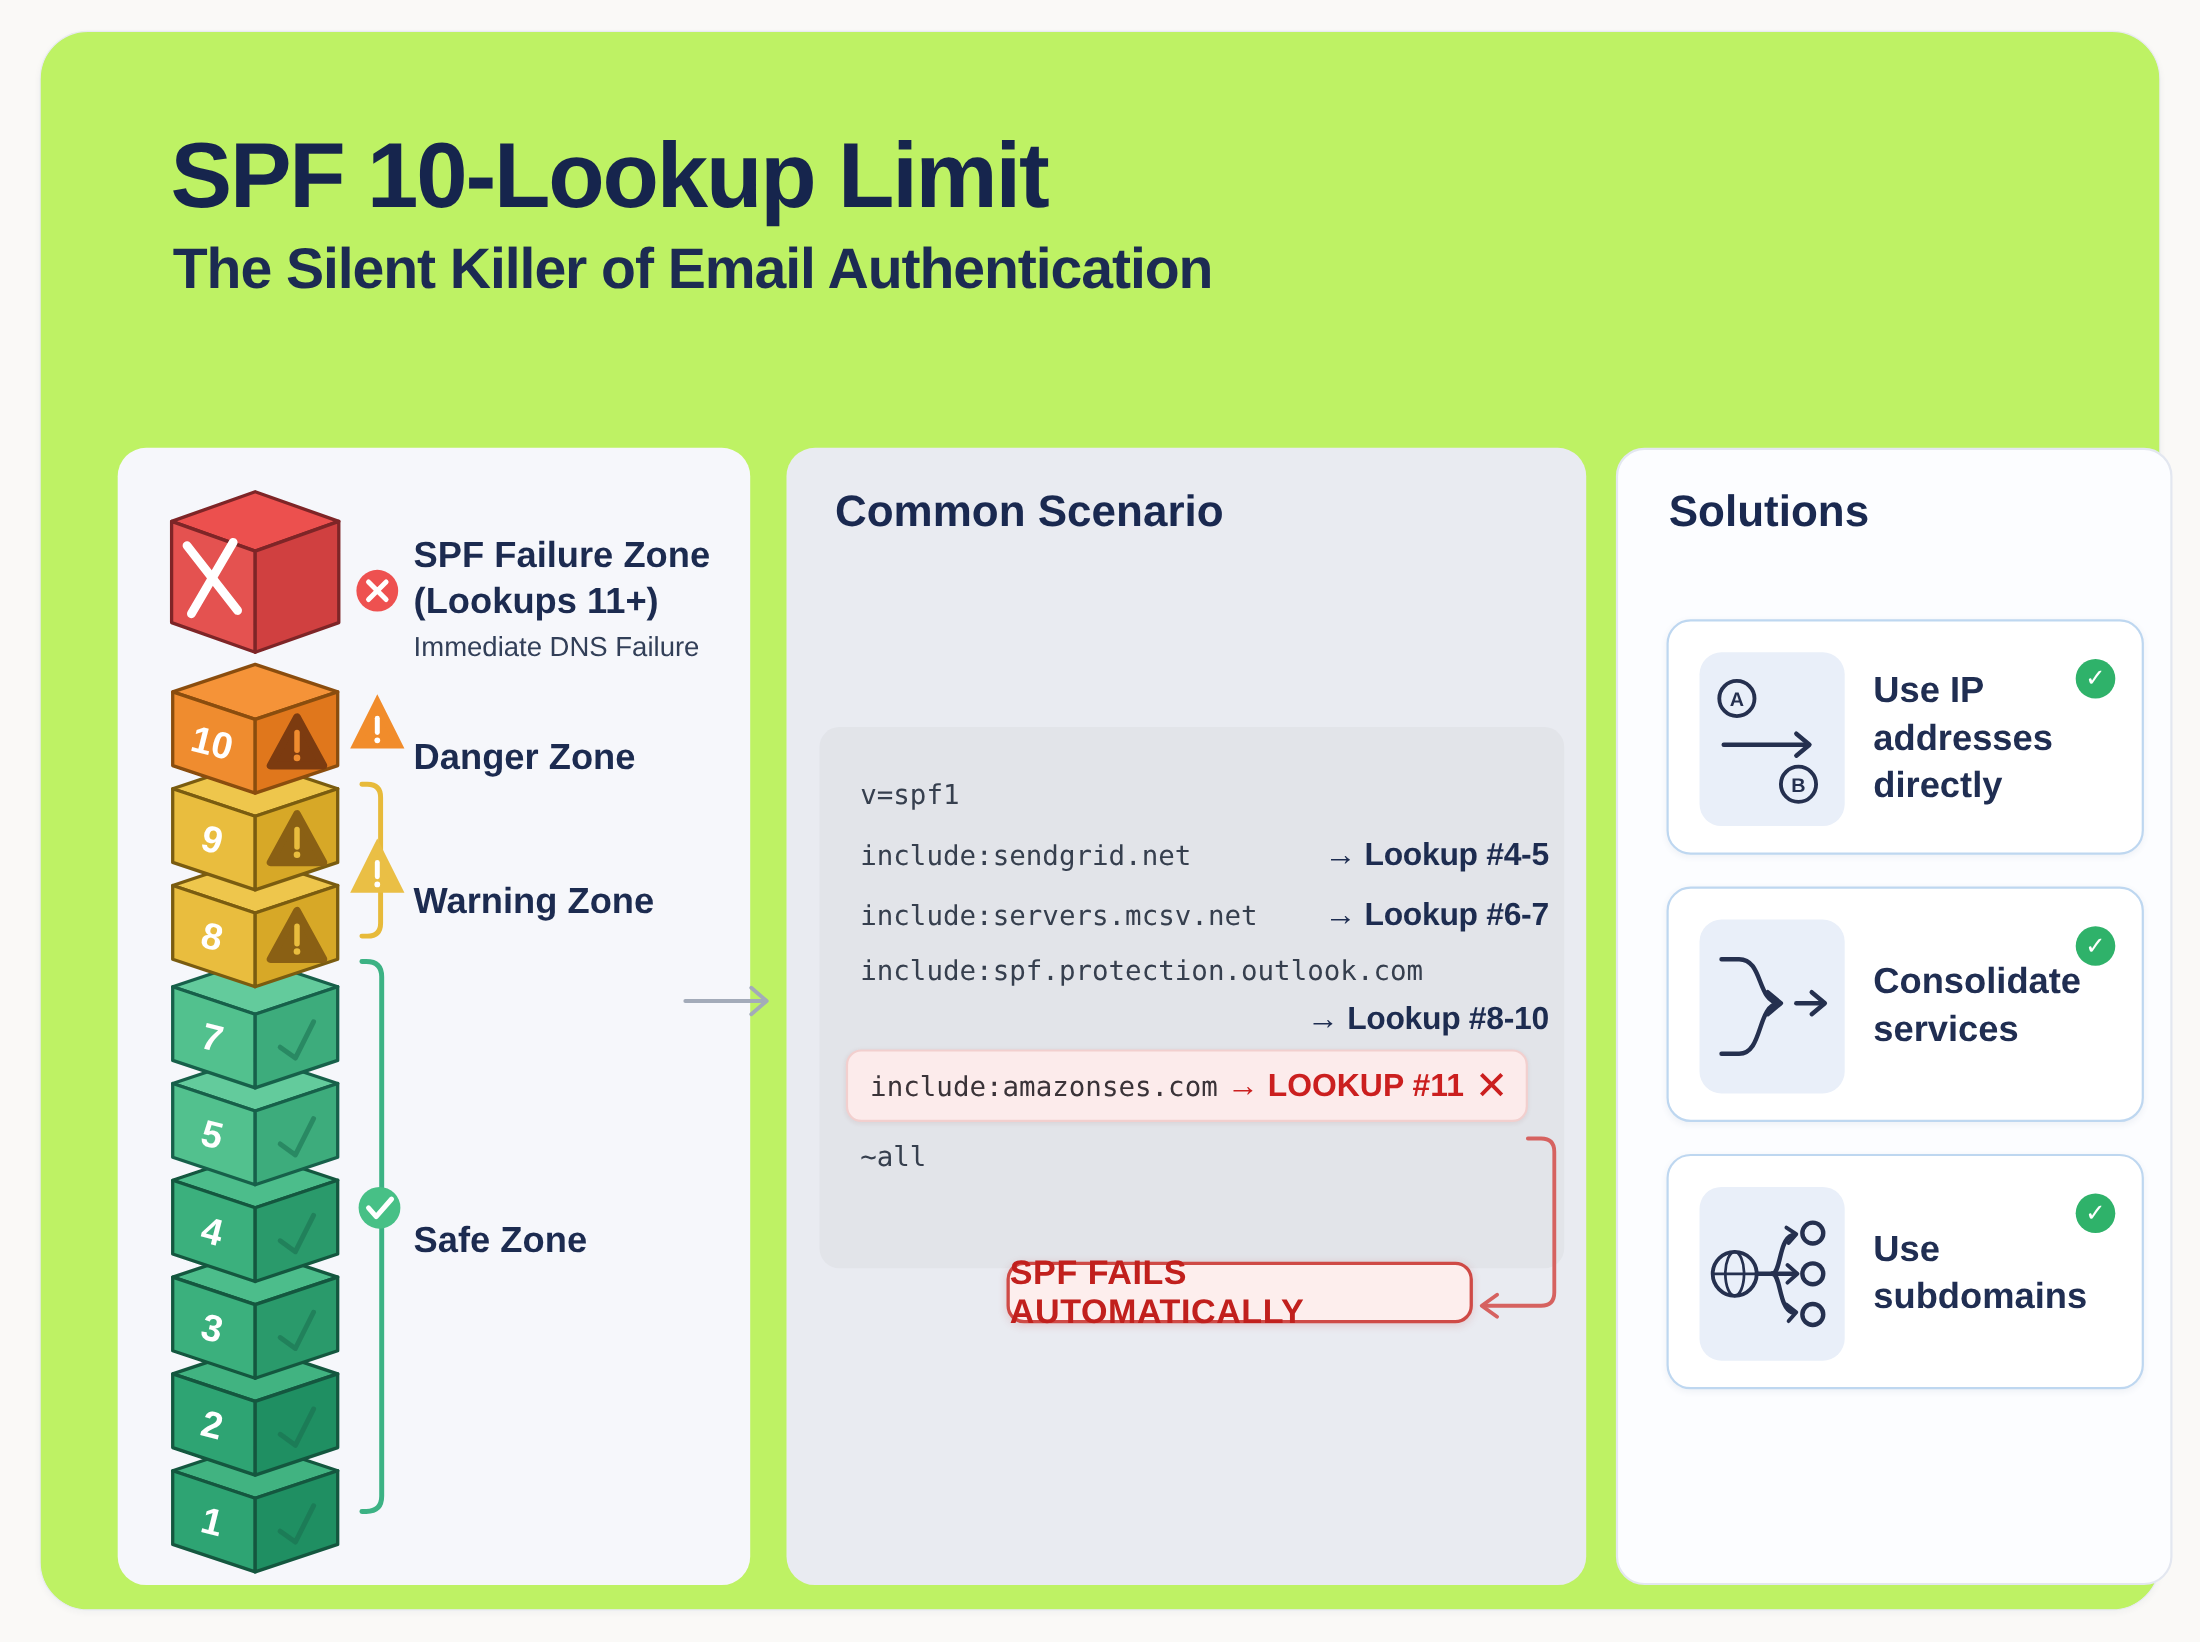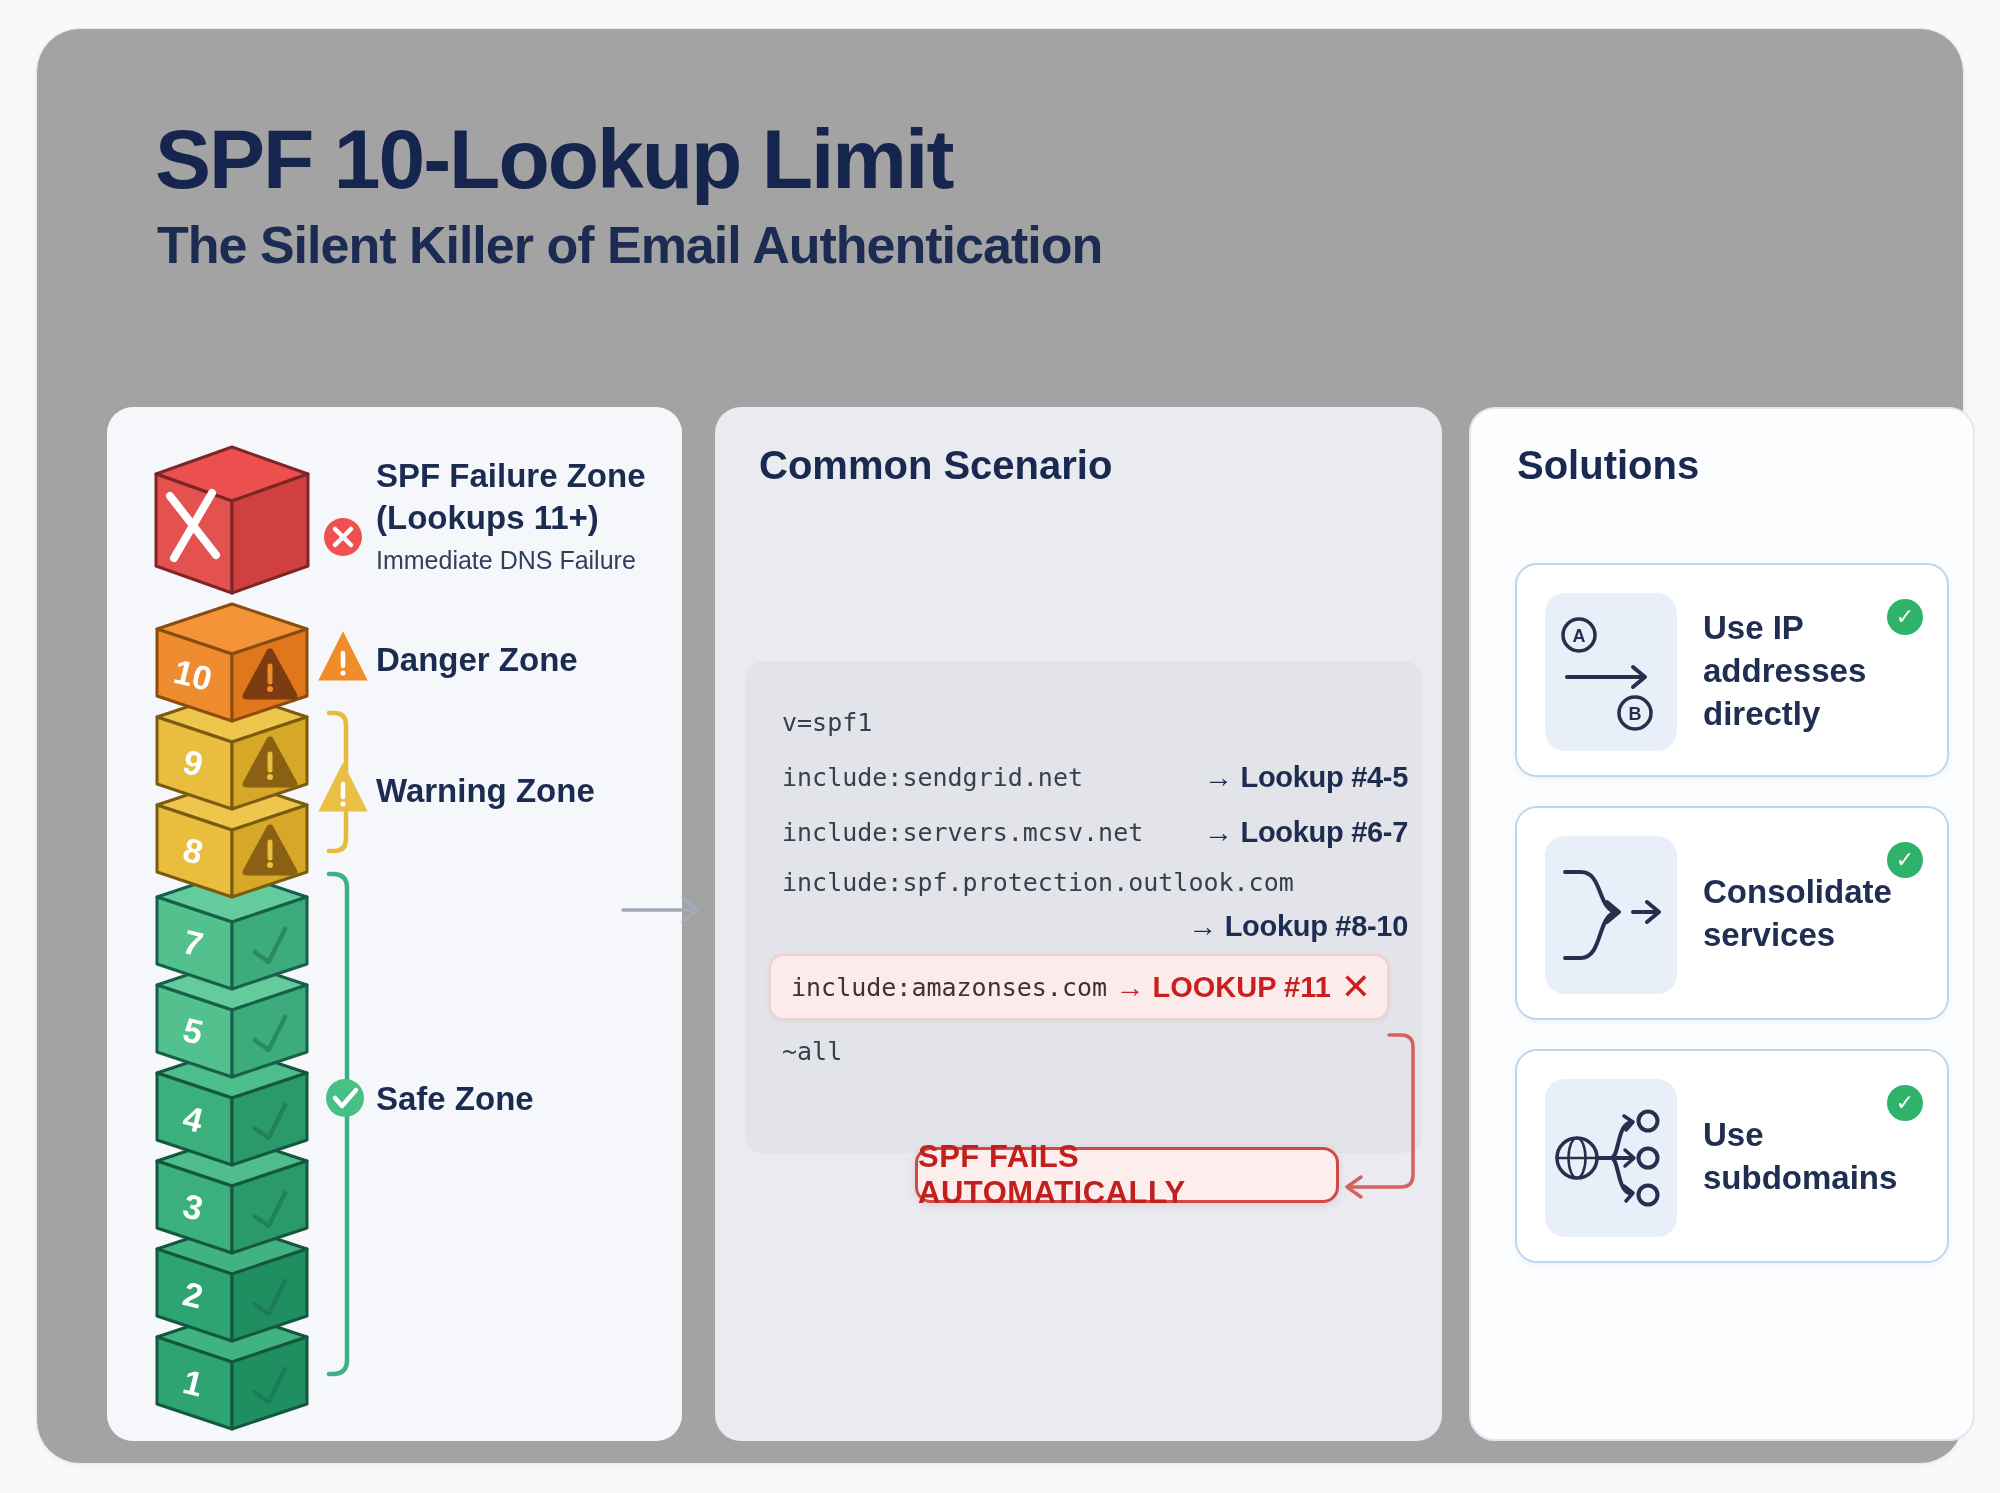--- a/index.html
+++ b/index.html
@@ -1,33 +1,33 @@
 <!DOCTYPE html>
 <html><head>
 <meta charset="utf-8">
 <style>
   * { margin:0; padding:0; box-sizing:border-box; }
   body { background:#faf9f7; font-family:"Liberation Sans","DejaVu Sans",sans-serif; }
   .page { position:relative; width:2000px; height:1493px; background:#faf9f7; overflow:hidden; }
   .card { position:absolute; left:36px; top:28px; width:1928px; height:1436px;
-          background:#a3a3a3; border:1px solid #e8eaf1; border-radius:44px;
+          background:#bef264; border:1px solid #e8eaf1; border-radius:44px;
           box-shadow:0 2px 6px rgba(30,40,80,.04); }
   .page-title { position:absolute; left:118px; top:82px; font-size:84px; font-weight:bold;
                 color:#16254d; letter-spacing:-2px; }
   .page-subtitle { position:absolute; left:120px; top:186px; font-size:52px; font-weight:bold;
                    color:#1c2b52; letter-spacing:-1px; }
 
   .panel { position:absolute; top:378px; height:1034px; border-radius:26px; }
   .panel-left  { left:70px;  width:575px; background:#f6f7fb; }
   .panel-mid   { left:678px; width:727px; background:#e9ebf1; }
   .panel-right { left:1432px; width:506px; background:#fcfdff; border:2px solid #e3e7f0; }
 
   .tower-svg { position:absolute; left:70px; top:378px; width:575px; height:1034px; }
 
-  .zone-label { position:absolute; color:#1c2b50; }
+  .zone-label { position:absolute; color:#1c2b50;margin-top:28px; }
   .zl-title { font-size:33px; font-weight:bold; line-height:42px; color:#1c2b50; }
   .zl-sub   { font-size:25px; font-weight:normal; color:#323f58; margin-top:7px; }
   .zl-one   { font-size:33px; font-weight:bold; color:#1c2b50; }
   .lbl-failure { left:339px; top:426px; }
   .lbl-danger  { left:339px; top:612px; }
   .lbl-warning { left:339px; top:743px; }
   .lbl-safe    { left:339px; top:1051px; }
 
   .panel-heading { position:absolute; font-size:40px; font-weight:bold; color:#1a2950; }
   .mid-heading   { left:722px; top:414px; }

